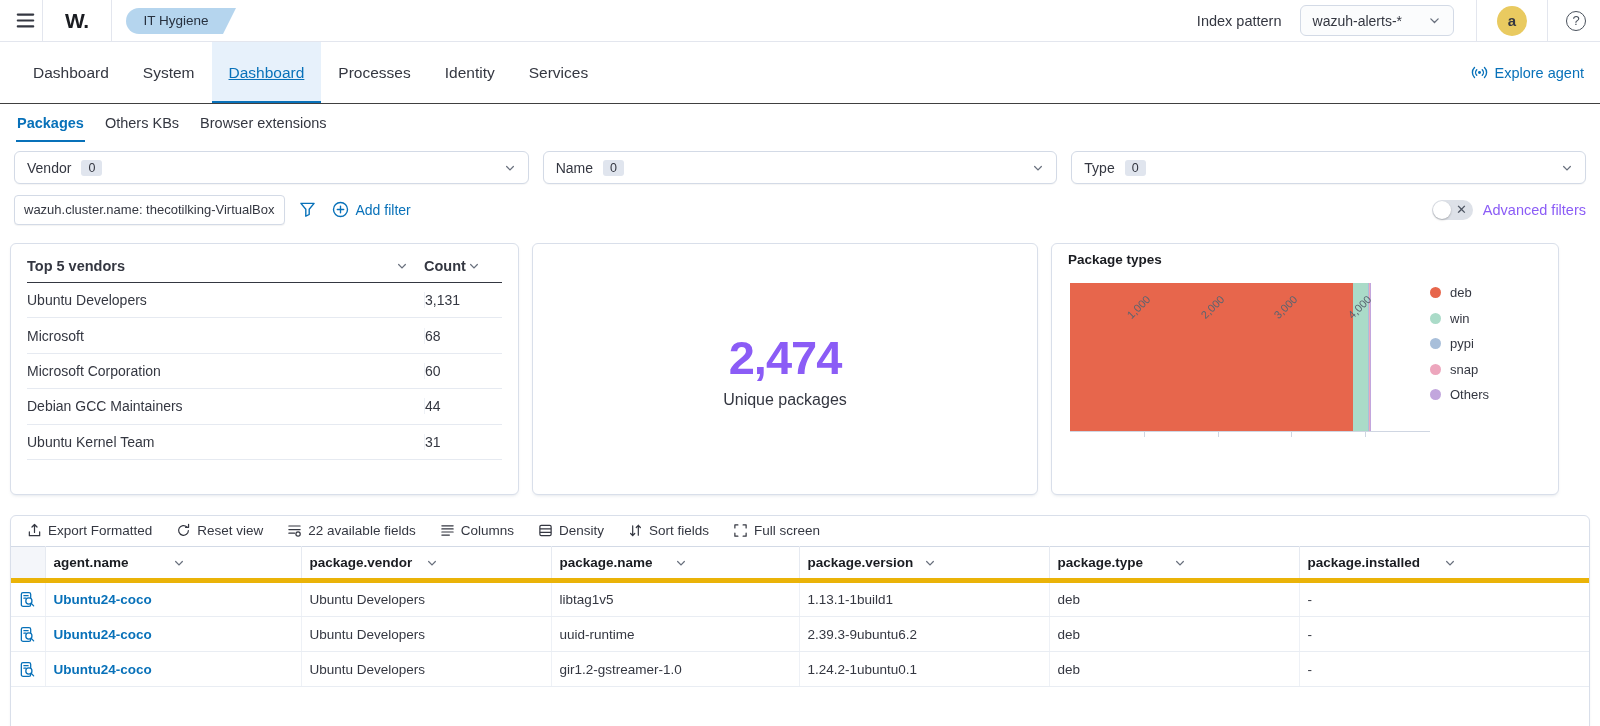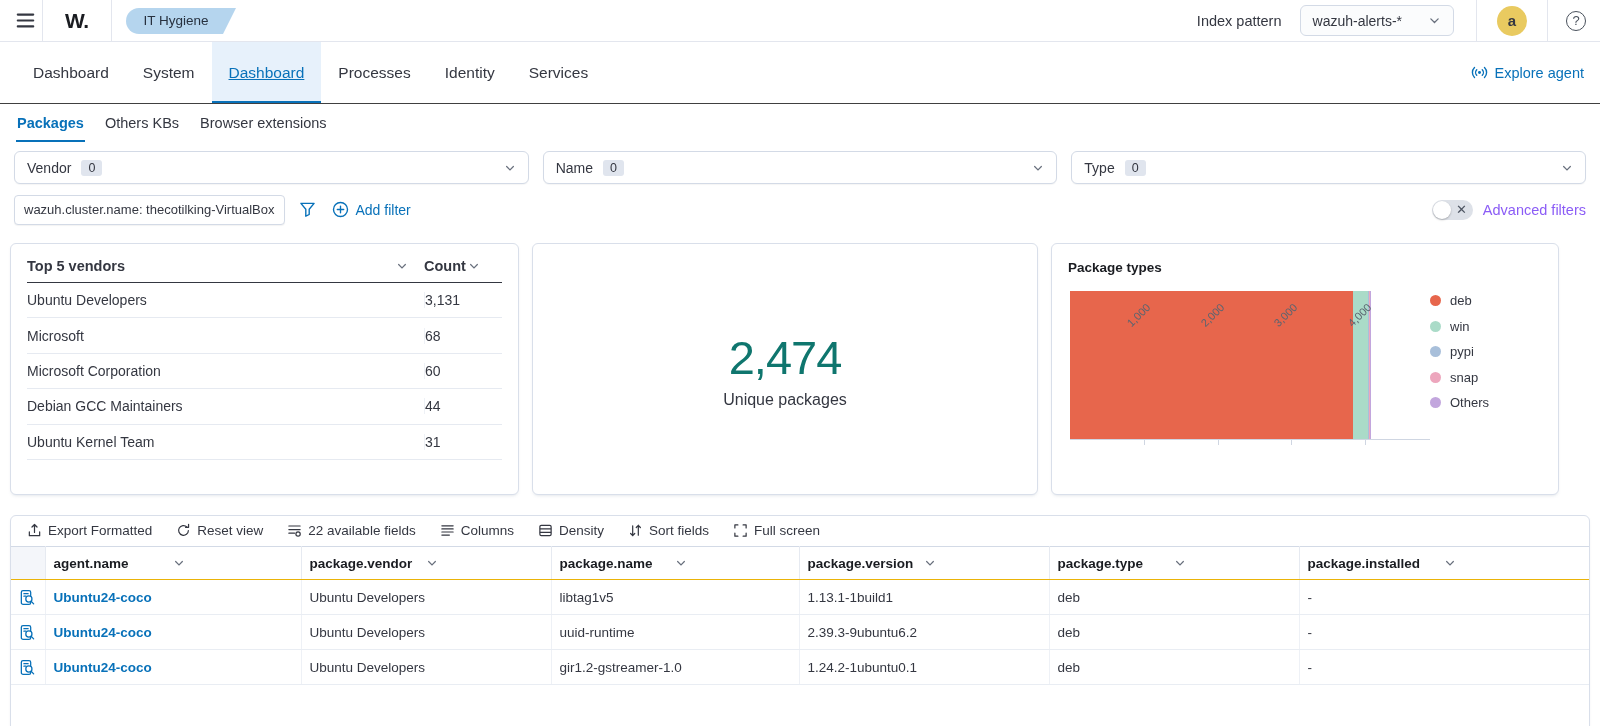--- a/index.html
+++ b/index.html
@@ -59,32 +59,32 @@
     box-shadow:0 1px 2px rgba(0,0,0,0.25); }
   .toggle .x { position:absolute; right:6px; top:1px; font-size:13px; color:#4c5461; line-height:18px; }
   .adv-label { font-size:14.5px; color:#8b5cf6; }
 
   
   .panels { display:flex; gap:13px; padding:0 10px; margin-top:18px; }
   .panel { background:#fff; border:1px solid #d9dfea; border-radius:6px; height:252px;
     box-shadow:0 2px 3px -1px rgba(152,162,179,0.25); }
   .panel.vendors { width:509px; padding:14px 16px; }
   .panel.uniq { width:506px; display:flex; flex-direction:column; align-items:center; justify-content:center; }
-  .panel.types { width:508px; padding:16px 16px; }
+  .panel.types { width:508px; padding:8px 16px; }
 
   .vt-head { display:flex; align-items:center; border-bottom:1px solid #343741; padding-bottom:8px; }
   .vt-title { font-weight:700; font-size:14.5px; flex:1; }
   .vt-count { width:78px; font-weight:700; font-size:14.5px; display:flex; align-items:center; gap:2px; }
   .vt-head .chev.first { margin-right:16px; }
   .vt-row { display:flex; align-items:center; height:35.4px; border-bottom:1px solid #e6eaf1; font-size:14px; }
   .vt-row .name { flex:1; }
   .vt-row .val { width:78px; border-left:1px solid #eef1f6; padding-left:0; }
   .vt-row .val span { display:inline-block; }
 
-  .big-num { font-size:47px; font-weight:400; color:#0f766e; letter-spacing:-1px;text-align:right; }
+  .big-num { font-size:47px; font-weight:700; color:#8b5cf6; letter-spacing:-1px;text-align:right; }
   .big-lbl { font-size:16px; margin-top:6px; color:#343741; }
 
   .pt-title { font-weight:700; font-size:13.5px; color:#1a1c21; }
   .pt-body { display:flex; margin-top:16px; }
   .plot { position:relative; width:332px; height:148px; margin-left:2px; }
   .bar-stack { position:absolute; left:0; top:0; bottom:0; display:flex; width:100%; }
   .bar-stack .seg { height:100%; }
   .axis { position:absolute; left:0; right:-28px; bottom:-1px; border-bottom:1px solid #cfd6e2; }
   .tick { position:absolute; bottom:-6px; width:1px; height:5px; background:#cfd6e2; }
   .tick-lbl { position:absolute; top:10px; width:60px; text-align:right; font-size:11px; color:#5a6470;
@@ -96,21 +96,21 @@
   
   .results { margin:20px 10px 0; background:#fff; border:1px solid #d9dfea; border-radius:6px 6px 0 0; height:212px; overflow:hidden;
     box-shadow:0 2px 3px -1px rgba(152,162,179,0.25); }
   .hits-line { text-align:center; padding-top:9px; font-size:15.5px; }
   .hits-line b { font-weight:700; color:#1a1c21; }
   .toolbar { display:flex; align-items:center; gap:24px; padding:7px 16px 8px; }
   .tb-item { display:flex; align-items:center; gap:6px; font-size:13.5px; color:#343741; cursor:pointer; }
   .tb-item svg { color:#343741; }
 
   table.grid { width:100%; border-collapse:collapse; table-layout:fixed; }
-  .grid th { border-top:1px solid #d3dae6; border-bottom:1px solid #eab308; border-right:1px solid #e6eaf1;
+  .grid th { border-top:1px solid #d3dae6; border-bottom:5px solid #eab308; border-right:1px solid #e6eaf1;
     font-size:13.5px; font-weight:700; text-align:left; padding:8px 8px; color:#1a1c21; height:33px; cursor:pointer; }
   .grid th .th-in { display:flex; align-items:center; }
   .grid th .th-in span { flex:1; }
   .grid th.ctrl { background:#f4f6fa; }
   .grid td { border-bottom:1px solid #e9edf3; border-right:1px solid #eef1f6; font-size:13.5px; padding:8px 8px; height:35px; }
   .grid th:last-child, .grid td:last-child { border-right:none; }
   .grid td.icon-cell { text-align:center; color:#0871b9; cursor:pointer; }
   .grid td.agent { color:#0871b9; font-weight:700; cursor:pointer; }
 </style>
 </head>

